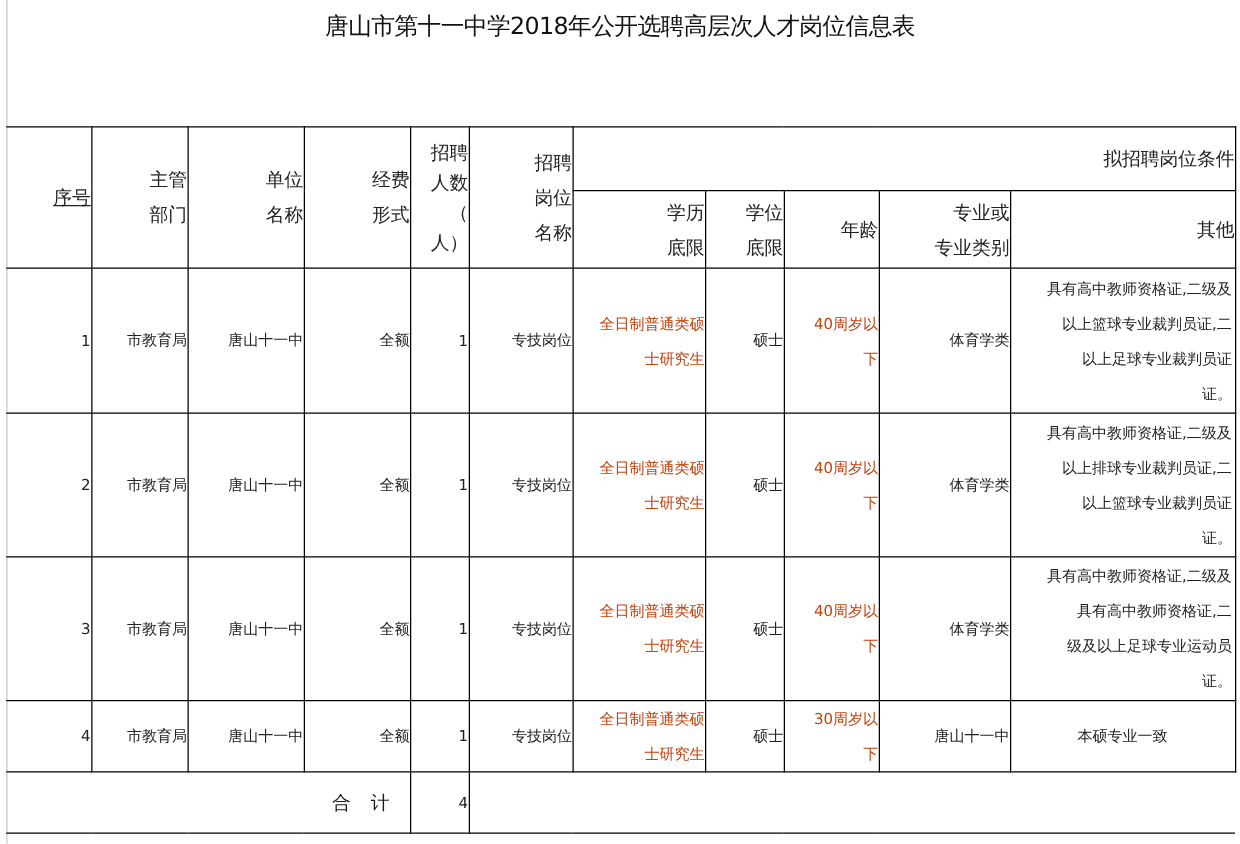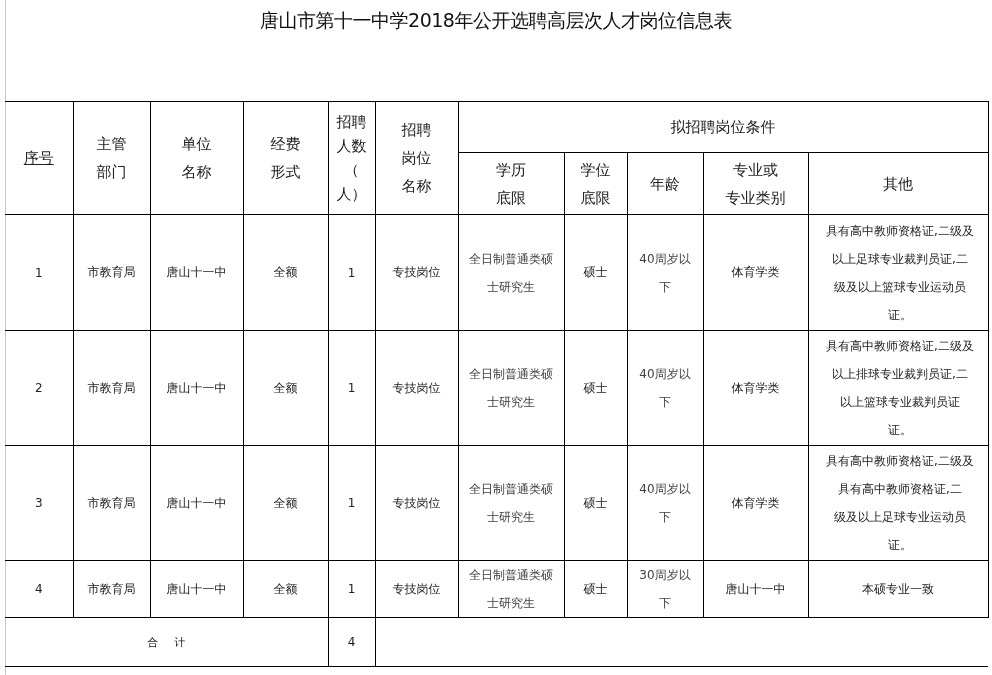--- a/index.html
+++ b/index.html
@@ -14,32 +14,32 @@
   }
   .title {
     position: absolute; left: 0; top: 8px; width: 1100px; text-align: center;
     font-size: 19px; letter-spacing: -0.5px; color: #111;
   }
   table.grid {
     position: absolute; left: 5px; top: 101px;
     border-collapse: collapse; table-layout: fixed;
   }
   table.grid td {
-    border: 1.5px solid #000; padding: 0; text-align: center; vertical-align: middle;
+    border: 1.5px solid #000; padding: 0; text-align: right; vertical-align: middle;
     overflow: hidden;
   }
   .hdr { font-size: 15px; line-height: 28px; color: #222; }
   .hdr-tight { font-size: 15px; line-height: 24px; color: #222; }
   .cell { font-size: 12px; color: #222; }
-  .cell-2l { font-size: 12px; line-height: 28px; color: #404040; }
+  .cell-2l { font-size: 12px; line-height: 28px; color: #c2410c; }
   .other {
     text-align: center; font-size: 12px; line-height: 28px;
     padding: 0 2px 0 6px !important; color: #222; margin-top: 16px;
   }
-  .total-label { font-size: 11px; letter-spacing: 16px; padding-left: 16px !important; margin-left: 39px; }
+  .total-label { font-size: 15px; letter-spacing: 16px; padding-left: 16px !important; margin-left: 39px; }
   .total-val { font-size: 12px; }
   .block { display: block; }
 </style>
 </head>
 <body>
 
 <div class="left-gridline"></div>
 
 <div class="title" style="width:1100px;left:-54px;">唐山市第十一中学2018年公开选聘高层次人才岗位信息表</div>
 
@@ -124,22 +124,22 @@
       <span class="block">士研究生</span>
     </td>
     <td class="cell">硕士</td>
     <td class="cell-2l">
       <span class="block">40周岁以</span>
       <span class="block">下</span>
     </td>
     <td class="cell">体育学类</td>
     <td class="other">
       <span class="block">具有高中教师资格证,二级及</span>
-      <span class="block">以上足球专业裁判员证,二</span>
-      <span class="block">级及以上篮球专业运动员</span>
+      <span class="block">以上篮球专业裁判员证,二</span>
+      <span class="block">以上足球专业裁判员证</span>
       <span class="block">证。</span>
     </td>
   </tr>
 
   <tr style="height:115px">
     <td class="cell" style="border-left:none;">2</td>
     <td class="cell">市教育局</td>
     <td class="cell">唐山十一中</td>
     <td class="cell">全额</td>
     <td class="cell">1</td>
@@ -197,21 +197,21 @@
     <td class="cell-2l">
       <span class="block">全日制普通类硕</span>
       <span class="block">士研究生</span>
     </td>
     <td class="cell">硕士</td>
     <td class="cell-2l">
       <span class="block">30周岁以</span>
       <span class="block">下</span>
     </td>
     <td class="cell">唐山十一中</td>
-    <td class="cell" style="">
+    <td class="cell" style="text-align:center;">
       <span>本硕专业一致</span>
     </td>
   </tr>
 
   <tr style="height:49px">
     <td colspan="4" class="total-label" style="border-left:none;">合计</td>
     <td class="total-val">4</td>
     <td colspan="6" style="border-right:none;"></td>
   </tr>
 </tbody>

